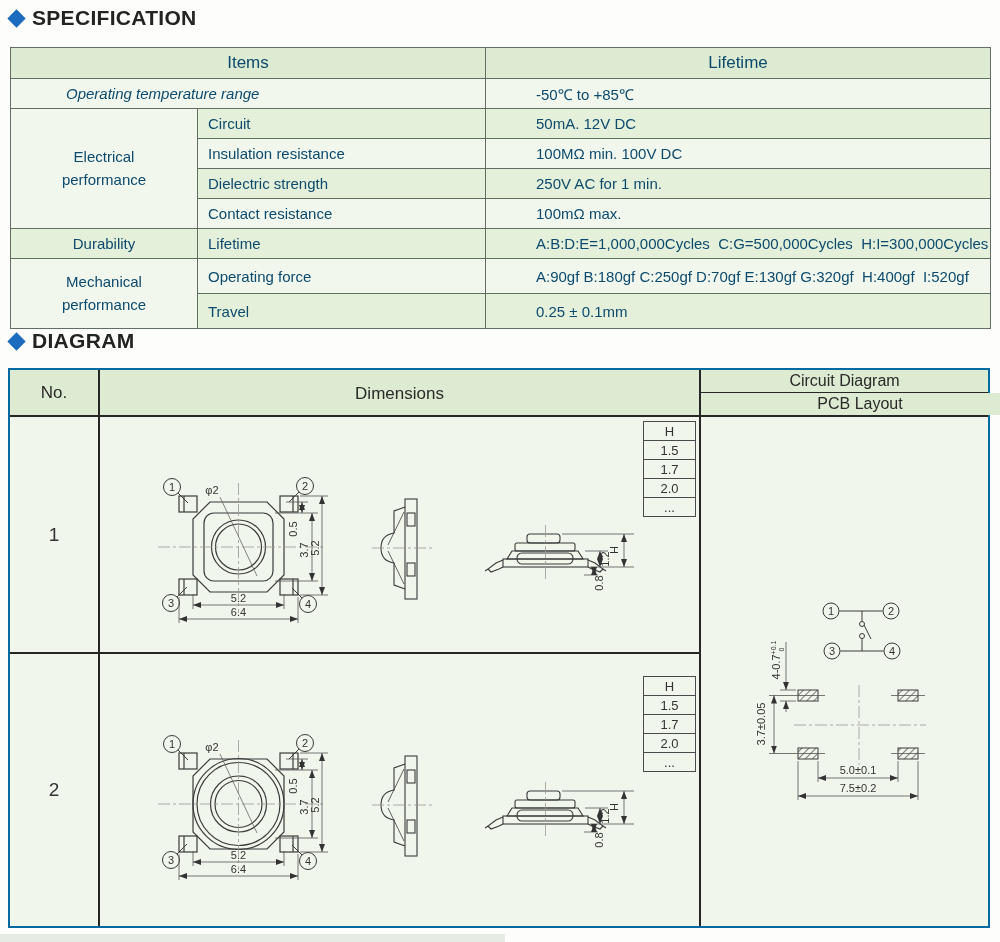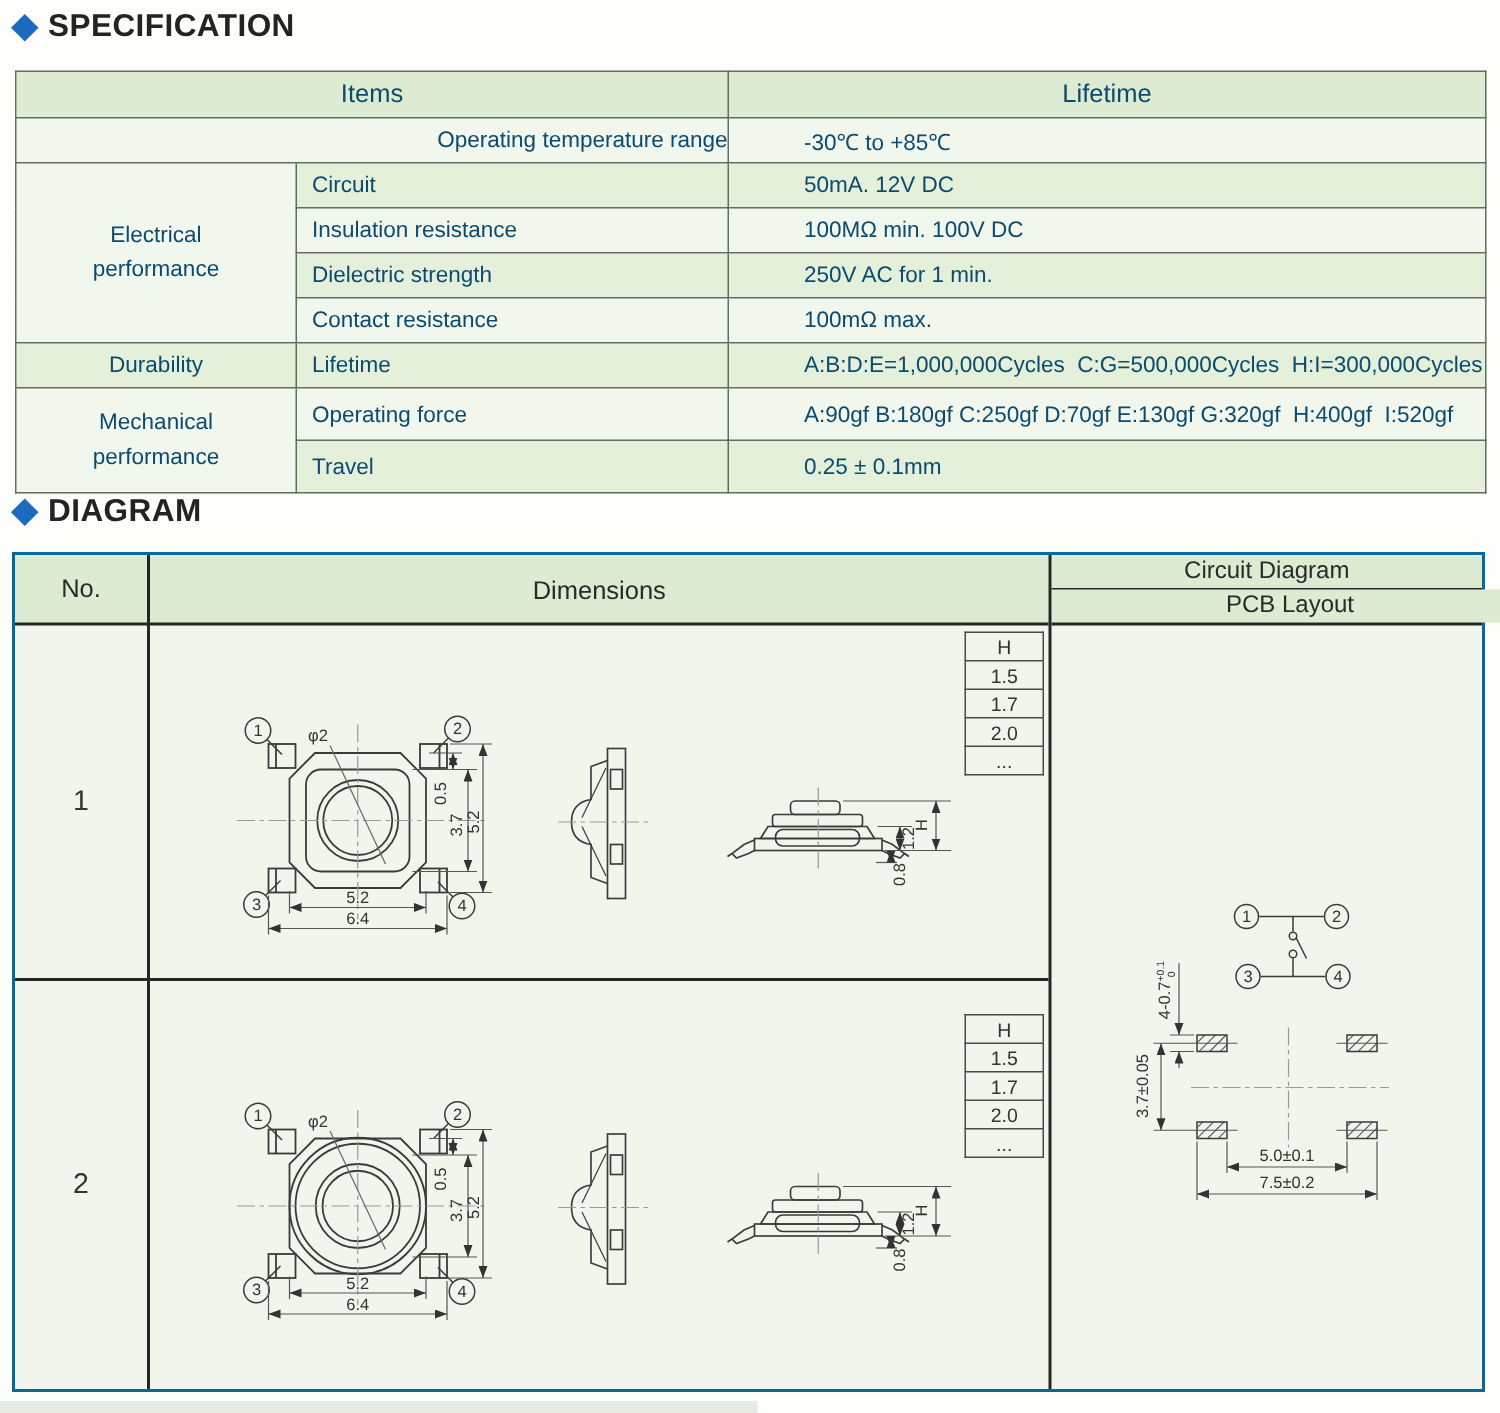--- a/index.html
+++ b/index.html
@@ -17,21 +17,21 @@
   .spec-table td,.spec-table th{border:1px solid #636e63;font-weight:normal;
     font-size:15px;padding:0;color:#0c4a6e;}
   .spec-table th{background:#dcebd1;font-size:17px;height:30px;text-align:center;}
   .spec-table td{height:29px;}
   .row-light{background:#f1f7ec;}
   .row-green{background:#e4f0d9;}
   .cell-item{text-align:left;padding-left:10px !important;}
   .cell-std{text-align:left;padding-left:50px !important;white-space:pre;}
   .cell-cat{text-align:center;}
   .cat-wrap{max-width:125px;margin:12px auto;line-height:1.5;}
-  .cell-optemp{text-align:right;padding-left:55px !important;}
+  .cell-optemp{text-align:left;padding-left:55px !important;font-style:italic;}
   
   .diagram-table{position:absolute;left:8px;top:368px;width:982px;height:560px;
     border:2px solid #0369a1;box-sizing:border-box;background:#f0f6eb;}
   .dt{position:absolute;box-sizing:border-box;}
   .dt-head{background:#dcebd1;display:flex;align-items:center;justify-content:center;
     font-size:17px;color:#2a2a28;}
   .dt-head-sm{font-size:16px;}
   .line{position:absolute;background:#262626;}
   .no-cell{display:flex;align-items:center;justify-content:center;font-size:19px;color:#333;}
   .h-table{position:absolute;right:3px;width:53px;border-collapse:collapse;}
@@ -54,21 +54,21 @@
       <col style="width:288px">
       <col style="width:505px">
     </colgroup>
   <tbody>
       <tr>
     <th colspan="2">Items</th>
     <th>Lifetime</th>
   </tr>
   <tr class="row-light">
     <td colspan="2" class="cell-optemp">Operating temperature range</td>
-    <td class="cell-std">-30℃ to +85℃</td>
+    <td class="cell-std">-50℃ to +85℃</td>
   </tr>
   <tr class="row-green">
     <td rowspan="4" class="cell-cat row-light">
       <div class="cat-wrap">Electrical performance</div>
     </td>
     <td class="cell-item">Circuit</td>
     <td class="cell-std">50mA. 12V DC</td>
   </tr>
   <tr class="row-light">
     <td class="cell-item">Insulation resistance</td>

